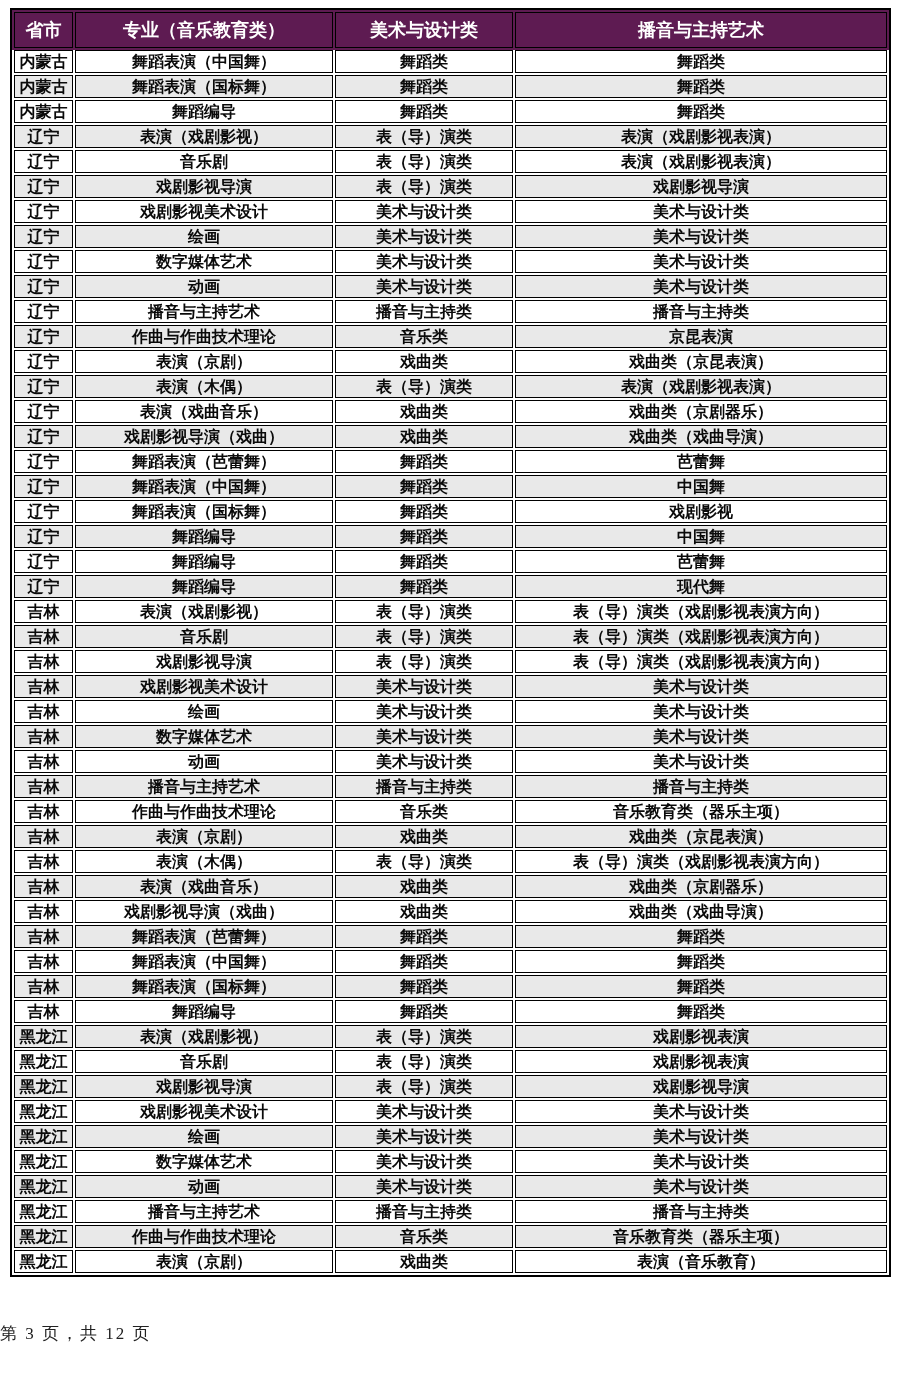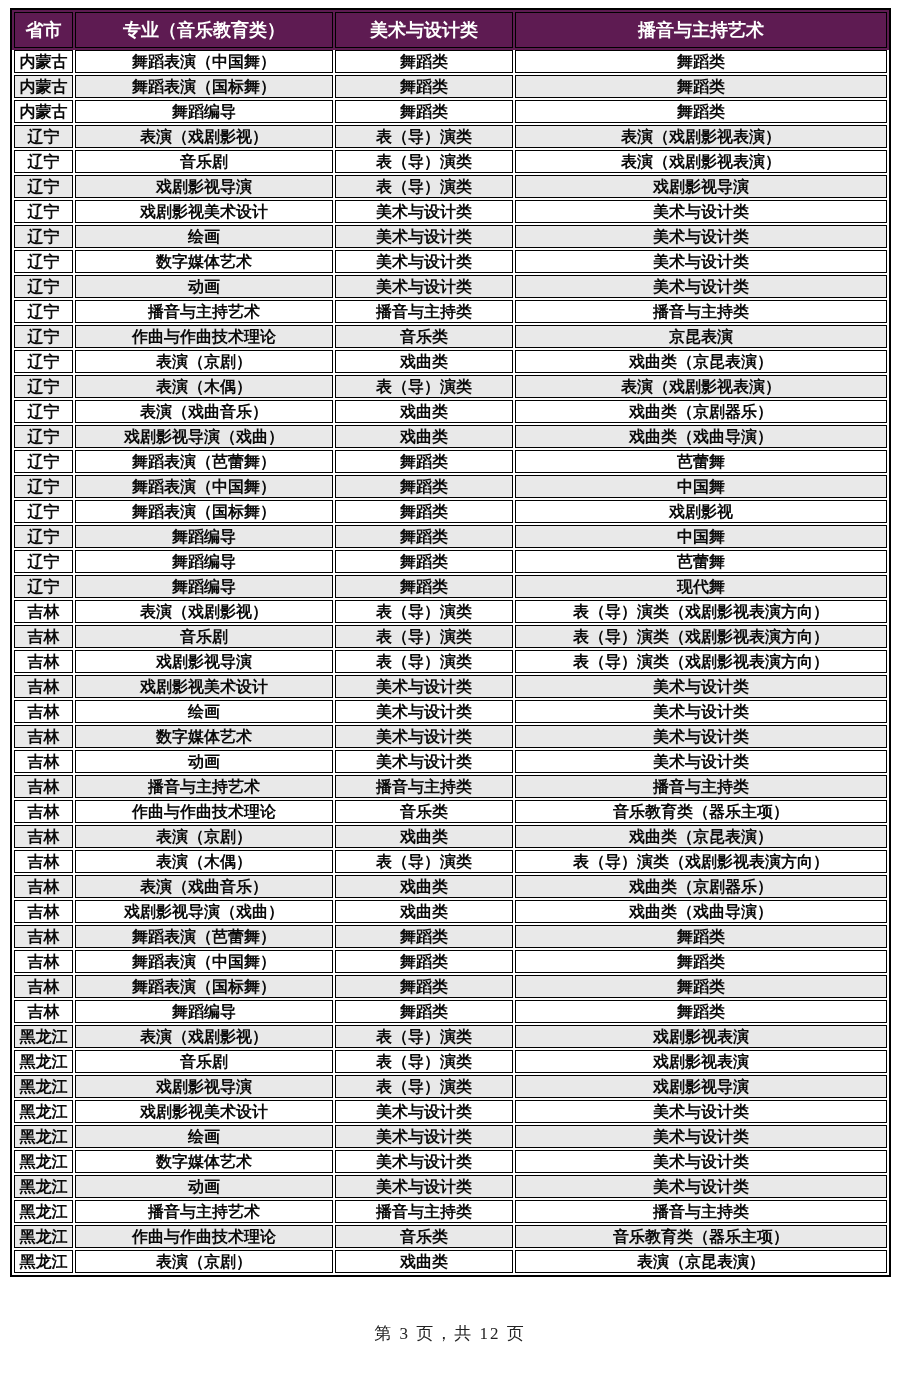--- a/index.html
+++ b/index.html
@@ -60,21 +60,21 @@
     overflow: hidden;
   }
   table.stat-table tbody tr:nth-child(even) td {
     background: var(--row-alt, #E9E9E9);
   }
   .footer {
     position: absolute;
     left: 0;
     top: 1322px;
     width: 100%;
-    text-align: center;
+    text-align: left;
     font-family: "Liberation Serif", serif;
     font-size: 17px;
     letter-spacing: 2px;
     color: #222222;
   }
 </style>
 </head>
 <body>
 
 <div class="page">
@@ -381,19 +381,19 @@
           <tr>
             <td>黑龙江</td>
             <td>作曲与作曲技术理论</td>
             <td>音乐类</td>
             <td>音乐教育类（器乐主项）</td>
           </tr>
           <tr>
             <td>黑龙江</td>
             <td>表演（京剧）</td>
             <td>戏曲类</td>
-            <td>表演（京昆表演）</td>
+            <td>表演（音乐教育）</td>
           </tr>
         </tbody>
     </table>
   </div>
   <div class="footer">第 3 页，共 12 页</div>
 </div>
 
 </body></html>

